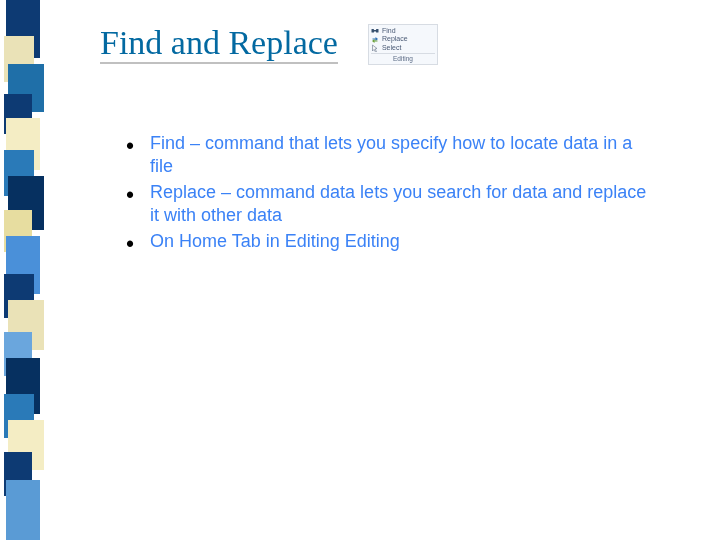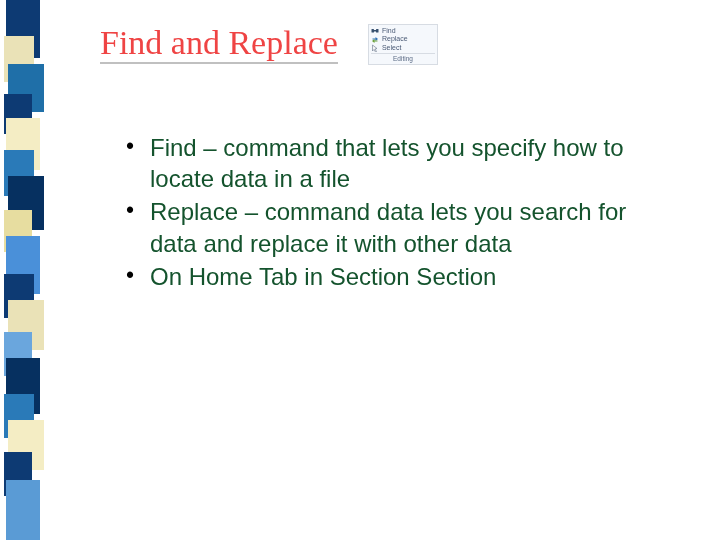--- a/index.html
+++ b/index.html
@@ -34,21 +34,21 @@
     position: absolute;
     left: 100px;
     top: 24px;
     display: flex;
     align-items: center;
     gap: 30px;
   }
   .title {
     font-family: "Times New Roman", Times, serif;
     font-size: 34px;
-    color: #ef4444;
+    color: #0369a1;
     border-bottom: 2px solid #c0c0c0;
     padding-bottom: 2px;
     line-height: 1.05;
   }
 
   
   .editor-box {
     width: 64px;
     border: 1px solid #d7dce3;
     background: #f5f8fc;
@@ -75,22 +75,22 @@
     padding-top: 1px;
     font-size: 6.5px;
     color: #5b6b85;
   }
 
   .body {
     position: absolute;
     left: 120px;
     top: 132px;
     width: 530px;
-    font-size: 24px;
-    color: #14532d;
+    font-size: 18px;
+    color: #3b82f6;
     line-height: 1.30;
   }
   .bullet {
     position: relative;
     padding-left: 30px;
     margin-bottom: 2px;
   }
   .bullet::before {
     content: "•";
     position: absolute;
@@ -150,16 +150,16 @@
         </svg>
         <span>Select</span>
       </div>
       <div class="editor-footer">Editing</div>
     </div>
   </div>
 
   <div class="body">
     <div class="bullet">Find – command that lets you specify how to locate data in a file</div>
     <div class="bullet">Replace – command data lets you search for data and replace it with other data</div>
-    <div class="bullet">On Home Tab in Section Section</div>
+    <div class="bullet">On Home Tab in Editing Editing</div>
   </div>
 
 </div>
 
 </body></html>

